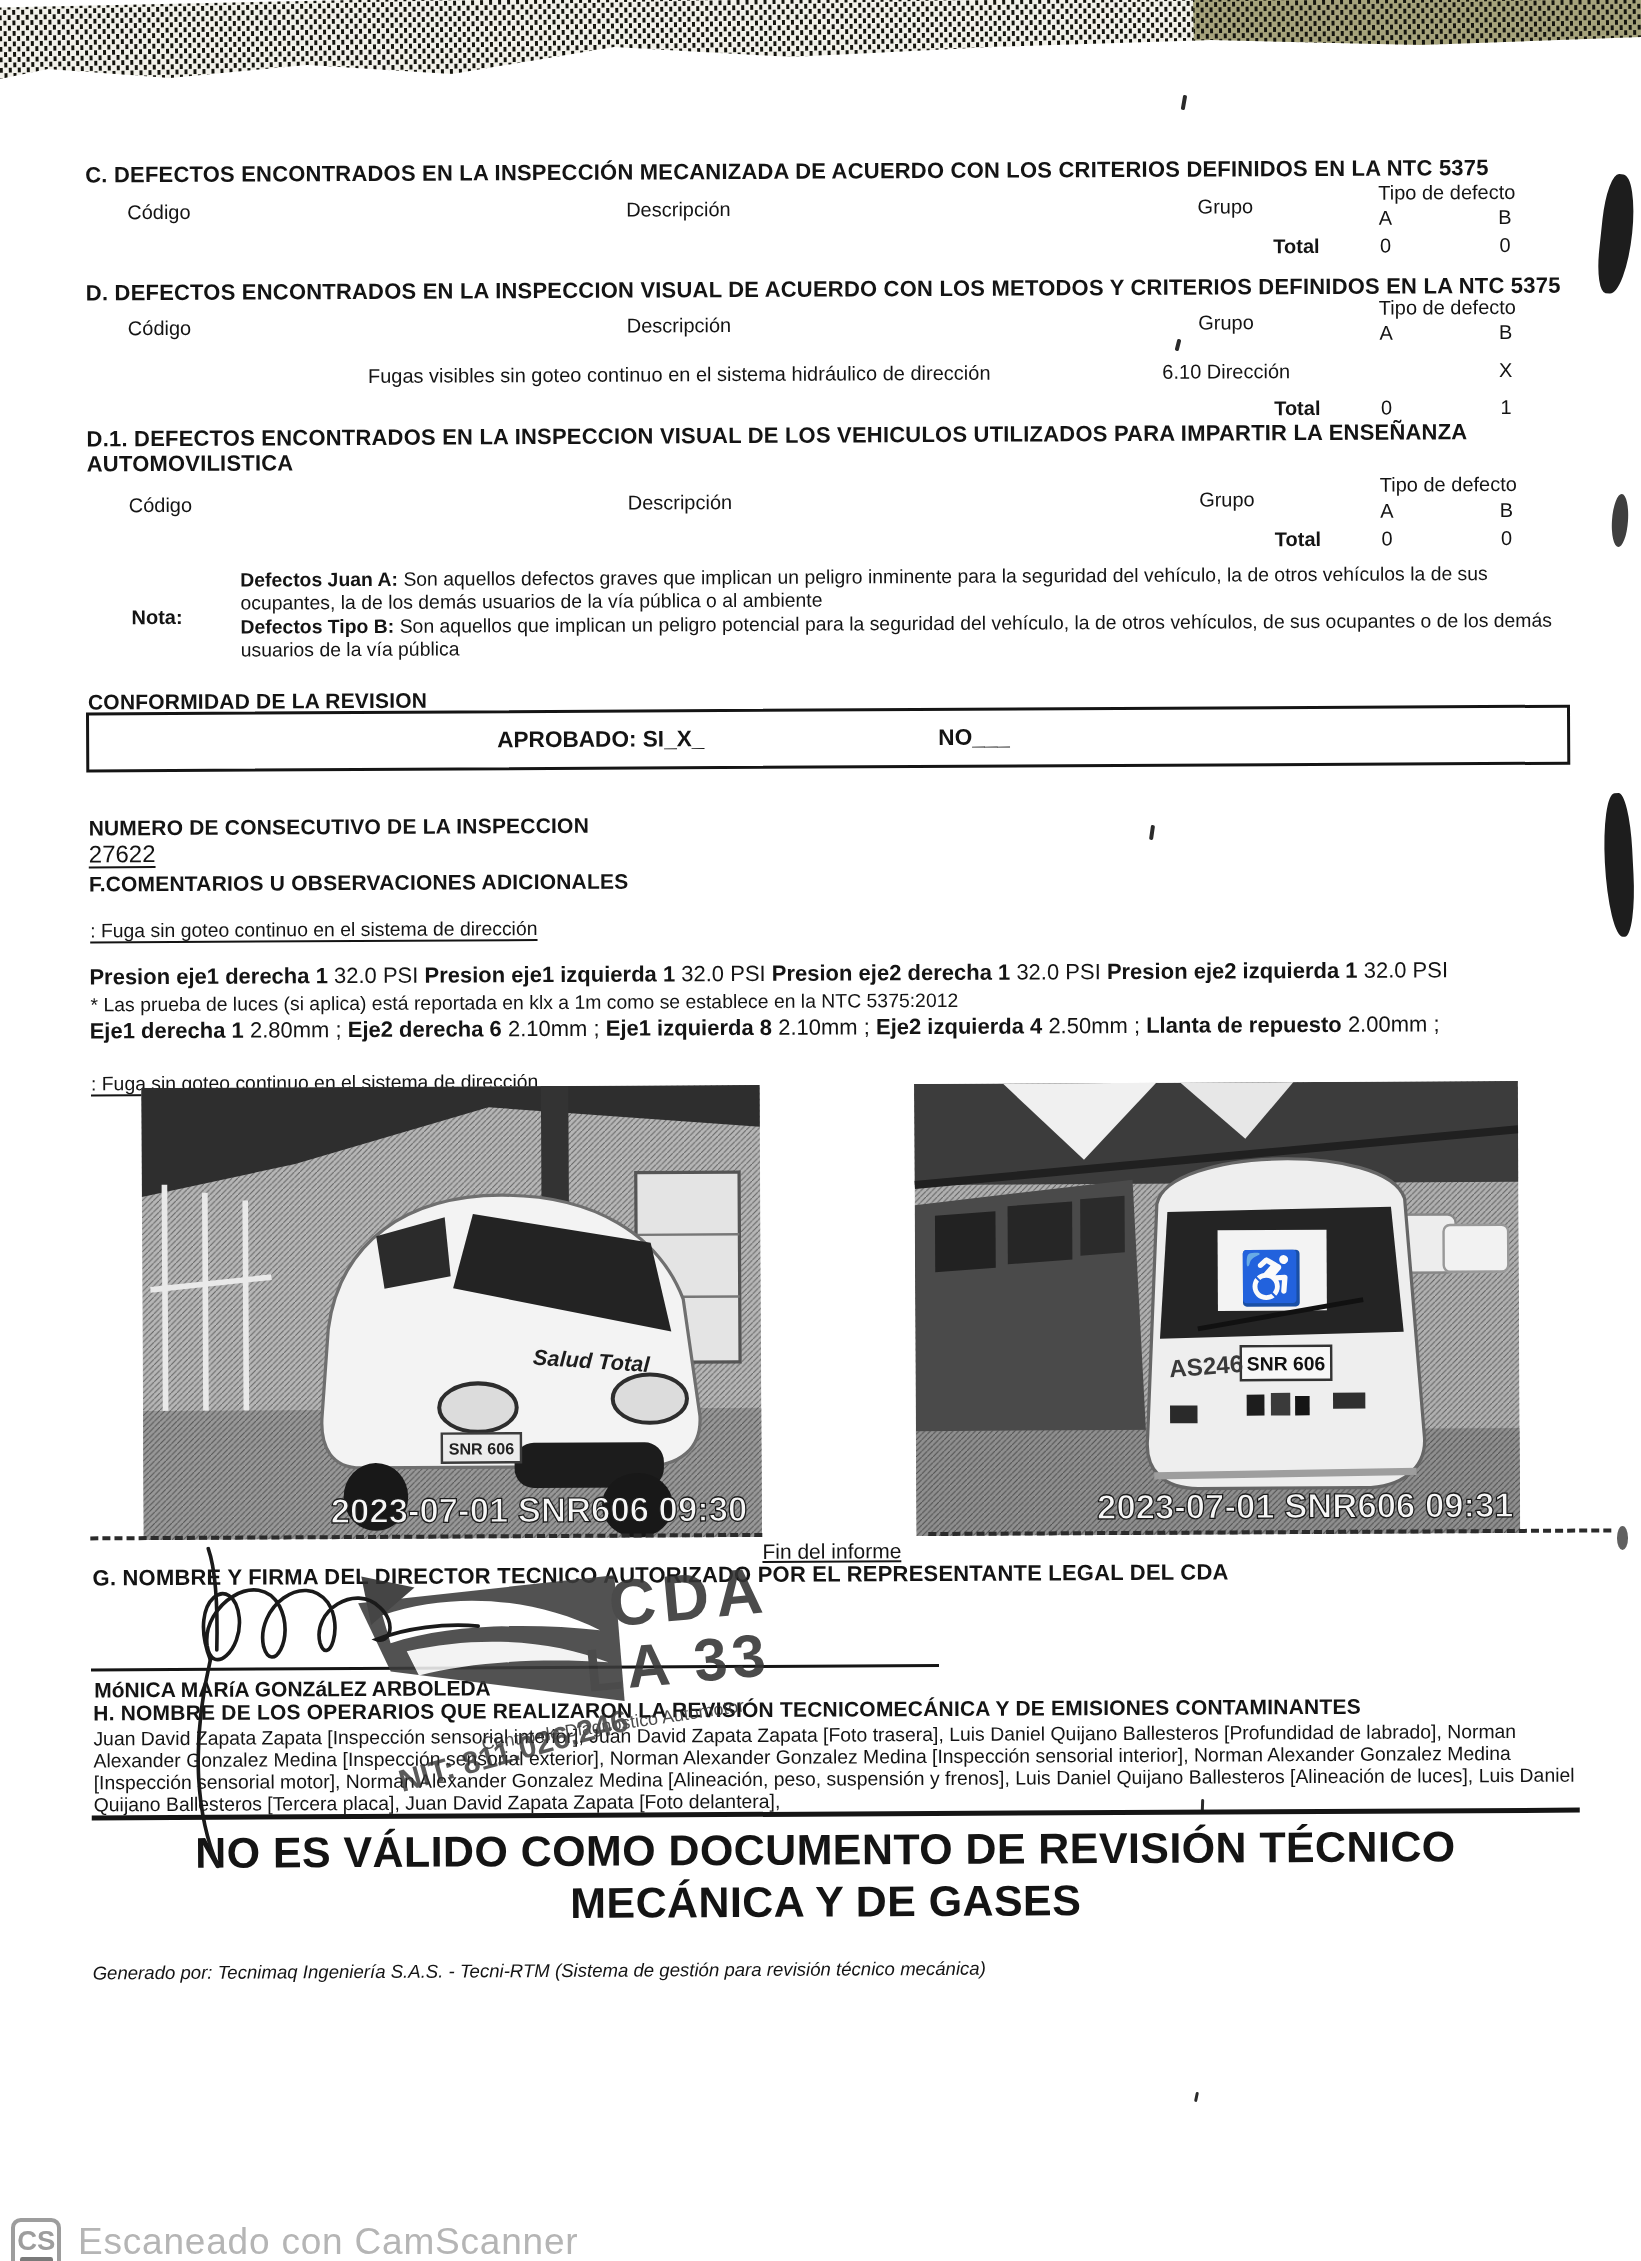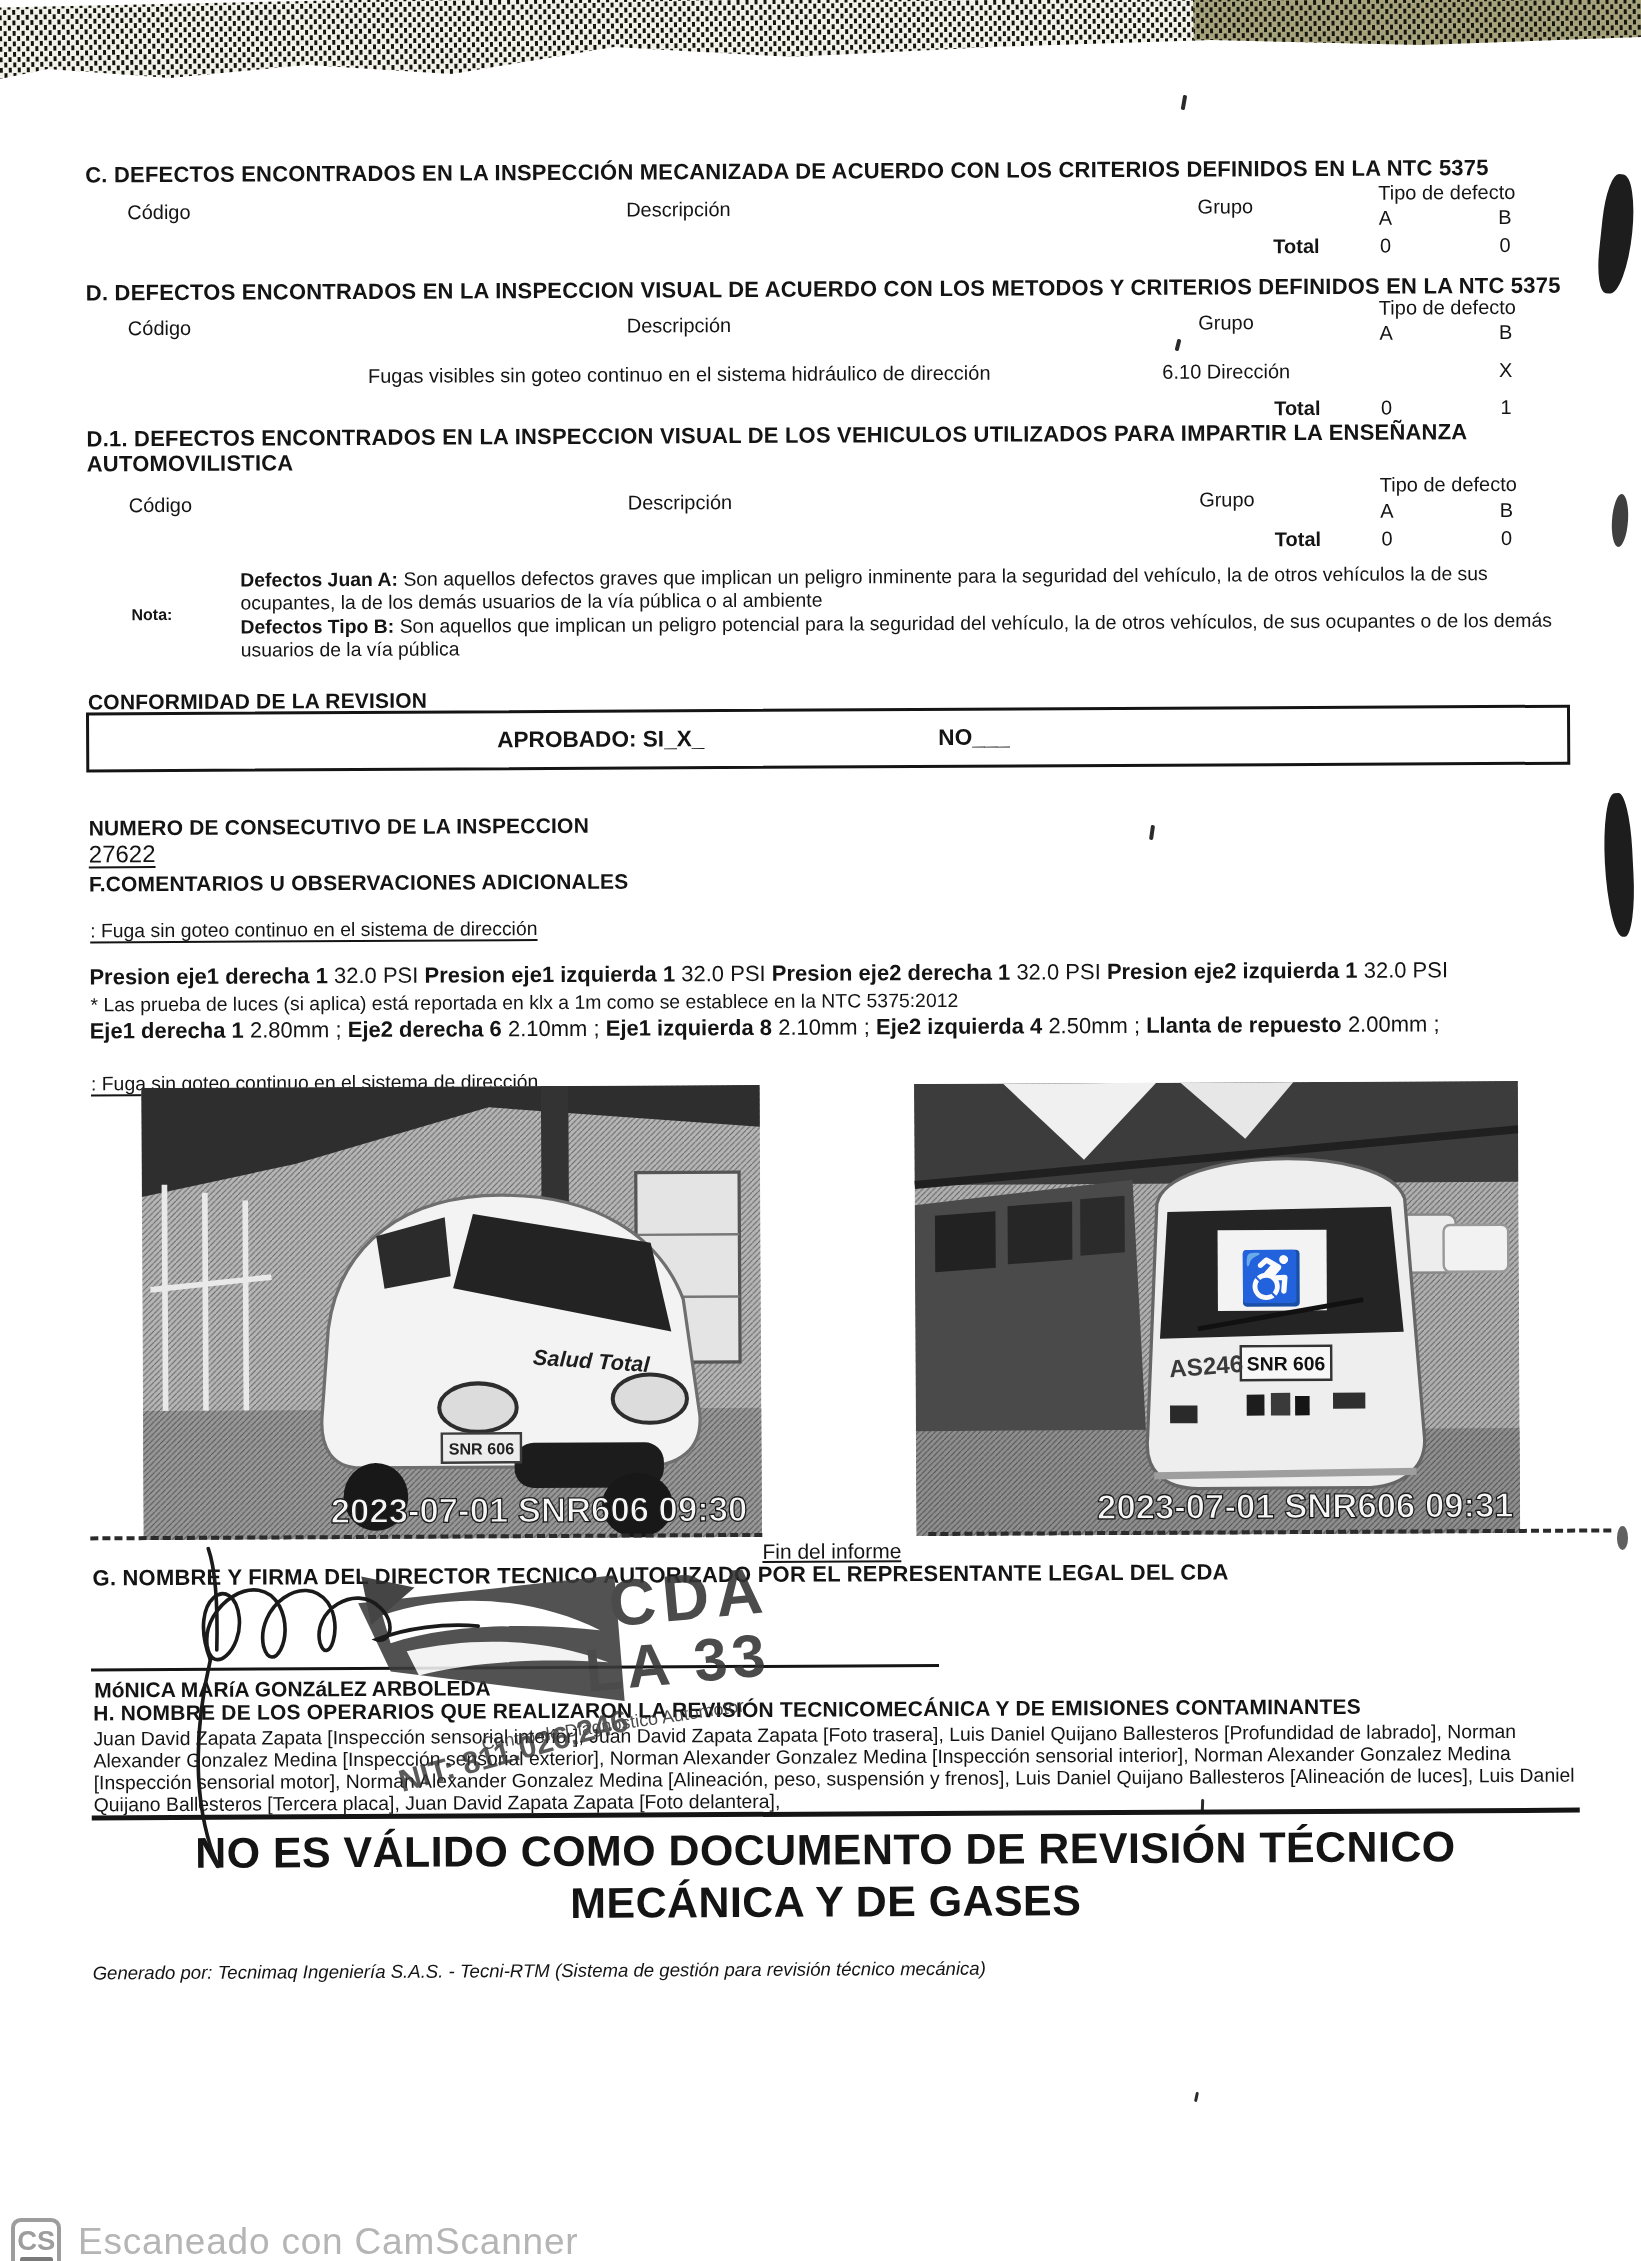--- a/index.html
+++ b/index.html
@@ -43,21 +43,21 @@
   .t-lab{justify-content:flex-end !important;font-weight:bold;font-size:21px;padding-right:8px;}
   .t-a{border-left-width:2.4px;border-right-width:1.6px;border-bottom-width:2.4px;}
   .t-b{border-right-width:2.4px;border-bottom-width:2.4px;}
   #table-c{top:187px;grid-template-rows:24px 27.5px 27px;}
   #table-c .t-lab{grid-area:3/1/4/4;} #table-c .t-a{grid-area:3/4/4/5;} #table-c .t-b{grid-area:3/5/4/6;}
   #table-d{top:303px;grid-template-rows:22.6px 27.5px 48px 27.5px;}
   #table-d .t-lab{grid-area:4/1/5/4;} #table-d .t-a{grid-area:4/4/5/5;} #table-d .t-b{grid-area:4/5/5/6;}
   #table-d1{top:480px;grid-template-rows:22.6px 29px 27px;}
   #table-d1 .t-lab{grid-area:3/1/4/4;} #table-d1 .t-a{grid-area:3/4/4/5;} #table-d1 .t-b{grid-area:3/5/4/6;}
   
-  #nota-label{left:133px;top:606px;font-size:16px;font-weight:bold;}
+  #nota-label{left:133px;top:606px;font-size:20px;font-weight:bold;}
   #nota-text{left:242px;top:569px;width:1333px;font-size:19.4px;line-height:23.4px;}
   
   #conf-box{left:87px;top:712px;width:1484px;height:60px;border:3.2px solid #151515;box-sizing:border-box;
             display:flex;align-items:center;font-size:22.6px;font-weight:bold;}
   
   .u{text-decoration:underline;text-underline-offset:4px;text-decoration-thickness:1.6px;}
   .bold-line{font-size:22px;}
   
   .photo{position:absolute;top:1088px;}
   .dash{position:absolute;top:1536px;border-top:4.8px dashed #2b2b2b;}

